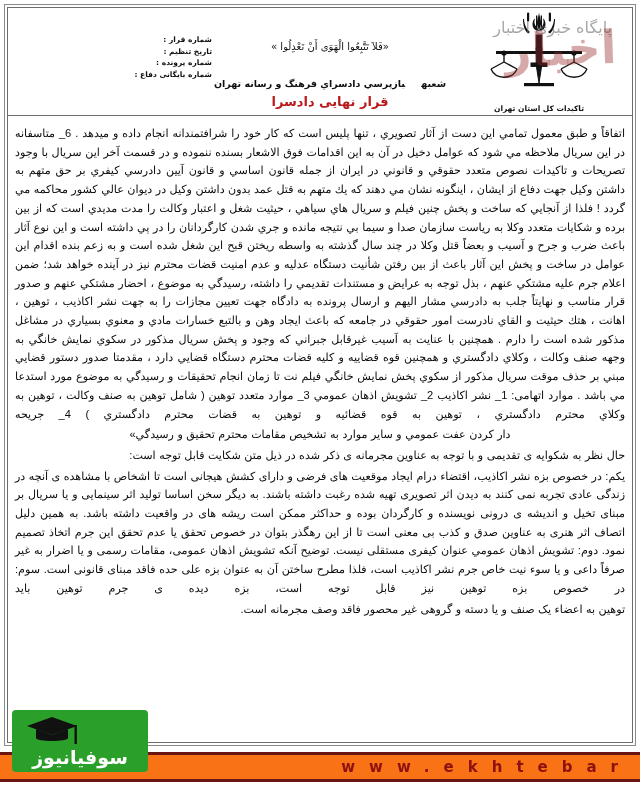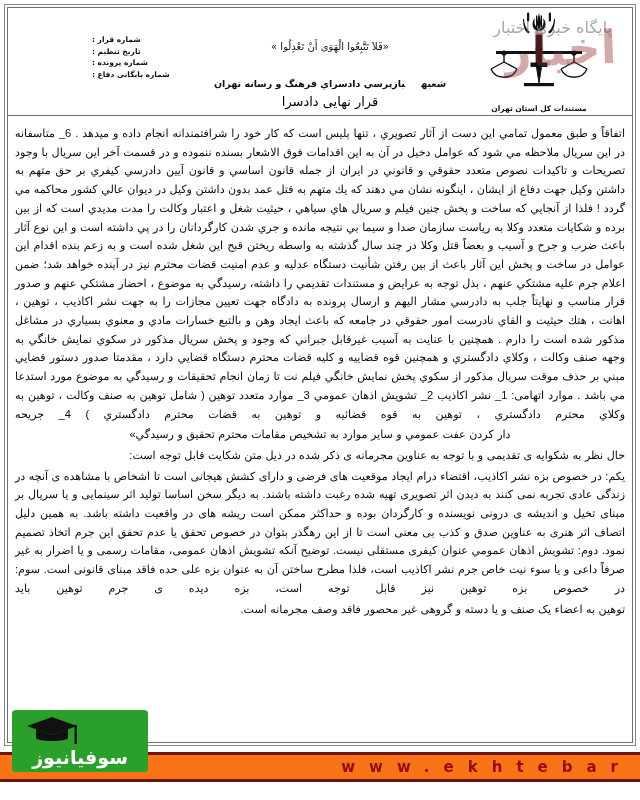--- a/index.html
+++ b/index.html
@@ -128,40 +128,40 @@
     font-weight: bold;
     color: #111111;
     white-space: nowrap;
     margin-bottom: 5px;
   }
   #branch-line .branch-word {
     margin-left: 16px;
   }
   #doc-title {
     font-size: 13px;
-    font-weight: normal;
-    color: #000000;
+    font-weight: bold;
+    color: #b91c1c;
     white-space: nowrap;
   }
 
   
   #meta-fields {
     position: absolute;
     right: 420px;
     top: 26px;
     width: 120px;
     text-align: left;
   }
   .meta-row {
     font-size: 7.5px;
     font-weight: bold;
     color: #111111;
     line-height: 11.5px;
     white-space: nowrap;
-    text-align: left;
+    text-align: right;
     direction: rtl;
   }
 
   
   #body-area {
     position: absolute;
     left: 0;
     right: 0;
     top: 112px;
     bottom: 0;
@@ -314,21 +314,21 @@
             <circle cx="24" cy="42" r="2.6" fill="#111111"></circle>
             <circle cx="94" cy="42" r="2.6" fill="#111111"></circle>
             <circle cx="59" cy="38" r="3.4" fill="#111111"></circle>
 
             <rect x="44" y="72" width="30" height="3.2" fill="#111111"></rect>
           </svg>
 
           <div class="watermark" id="wm-site">پایگاه خبری اختبار</div>
           <div class="watermark" id="wm-akhbar">اخبار</div>
 
-          <div id="emblem-caption">مستندات كل استان تهران</div>
+          <div id="emblem-caption">تاكیدات كل استان تهران</div>
         </div>
 
       </div>
 
       <div id="body-area">
         <p class="para">اتفاقاً و طبق معمول تمامي این دست از آثار تصویري ، تنها پلیس است كه كار خود را شرافتمندانه انجام داده و میدهد . 6_ متاسفانه در این سریال ملاحظه مي شود كه عوامل دخیل در آن به این اقدامات فوق الاشعار بسنده ننموده و در قسمت آخر این سریال با وجود تصریحات و تاكیدات نصوص متعدد حقوقي و قانوني در ایران از جمله قانون اساسي و قانون آیین دادرسي كیفري بر حق متهم به داشتن وكیل جهت دفاع از ایشان ، اینگونه نشان مي دهند كه یك متهم به قتل عمد بدون داشتن وكیل در دیوان عالي كشور محاكمه مي گردد !  فلذا از آنجایي كه ساخت و پخش چنین فیلم و سریال هاي سیاهي ، حیثیت شغل و اعتبار وكالت را مدت مدیدي است كه از بین برده و شكایات متعدد وكلا به ریاست سازمان صدا و سیما بي نتیجه مانده و جري شدن كارگردانان را در پي داشته است و این نوع آثار باعث ضرب و جرح و آسیب و بعضاً قتل وكلا در چند سال گذشته به واسطه ریختن قبح این شغل شده است و به زعم بنده اقدام این عوامل در ساخت و پخش این آثار باعث از بین رفتن شأنیت دستگاه عدلیه و عدم امنیت قضات محترم نیز در آینده خواهد شد؛ ضمن اعلام جرم علیه مشتكي عنهم ، بذل توجه به عرایض و مستندات تقدیمي را داشته، رسیدگي به موضوع ، احضار مشتكي عنهم و صدور قرار مناسب و نهایتاً جلب به دادرسي مشار الیهم و ارسال پرونده به دادگاه جهت تعیین مجازات را به جهت نشر اكاذیب ، توهین ، اهانت ، هتك حیثیت و القاي نادرست امور حقوقي در جامعه كه باعث ایجاد وهن و بالتبع خسارات مادي و معنوي بسیاري در مشاغل مذكور شده است را دارم .  همچنین با عنایت به آسیب غیرقابل جبراني كه وجود و پخش سریال مذكور در سكوي نمایش خانگي به وجهه صنف وكالت ، وكلاي دادگستري و همچنین قوه قضاییه و كلیه قضات محترم دستگاه قضایي دارد ، مقدمتا صدور دستور قضایي مبني بر حذف موقت سریال  مذكور از سكوي پخش نمایش خانگي فیلم نت تا زمان انجام تحقیقات و رسیدگي به موضوع مورد استدعا مي باشد . موارد اتهامی: 1_ نشر اكاذیب  2_ تشویش اذهان عمومي 3_ موارد متعدد توهین ( شامل توهین به صنف وكالت ، توهین به وكلاي محترم دادگستري ، توهین به قوه قضائیه و توهین به قضات محترم دادگستري ) 4_ جریحه</p>
         <p class="para center-last">دار كردن عفت عمومي و سایر موارد به تشخیص مقامات محترم تحقیق و رسیدگي»</p>
         <p class="para last-normal">حال نظر به شكوایه ی تقدیمی و با توجه به عناوین مجرمانه ی ذكر شده در ذیل متن شكایت قابل توجه است:</p>
         <p class="para">یكم: در خصوص بزه نشر اكاذیب، اقتضاء درام ایجاد موقعیت های فرضی و دارای كشش هیجانی است تا اشخاص با مشاهده ی آنچه در زندگی عادی تجربه نمی كنند به دیدن اثر تصویری تهیه شده رغبت داشته باشند. به دیگر سخن اساسا تولید اثر سینمایی و یا سریال بر مبنای تخیل و اندیشه ی درونی نویسنده و كارگردان بوده و حداكثر ممكن است ریشه های در واقعیت داشته باشد. به همین دلیل اتصاف اثر هنری به عناوین صدق و كذب بی معنی است تا از این رهگذر بتوان در خصوص تحقق یا عدم تحقق این جرم اتخاذ تصمیم نمود. دوم: تشویش اذهان عمومي عنوان كیفری مستقلی نیست. توضیح آنكه تشویش اذهان عمومی، مقامات رسمی و یا اضرار به غیر صرفاً داعی و یا سوء نیت خاص جرم نشر اكاذیب است، فلذا مطرح ساختن آن به عنوان بزه علی حده فاقد مبنای قانونی است. سوم: در خصوص بزه توهین نیز قابل توجه است، بزه دیده ی جرم توهین باید</p>
         <p class="para last-normal">توهین به اعضاء یک صنف و یا دسته و گروهی غیر محصور فاقد وصف مجرمانه است.</p>

